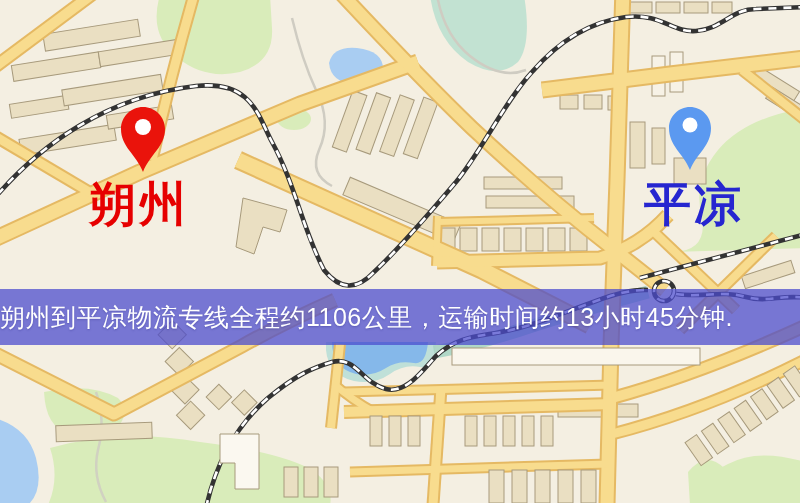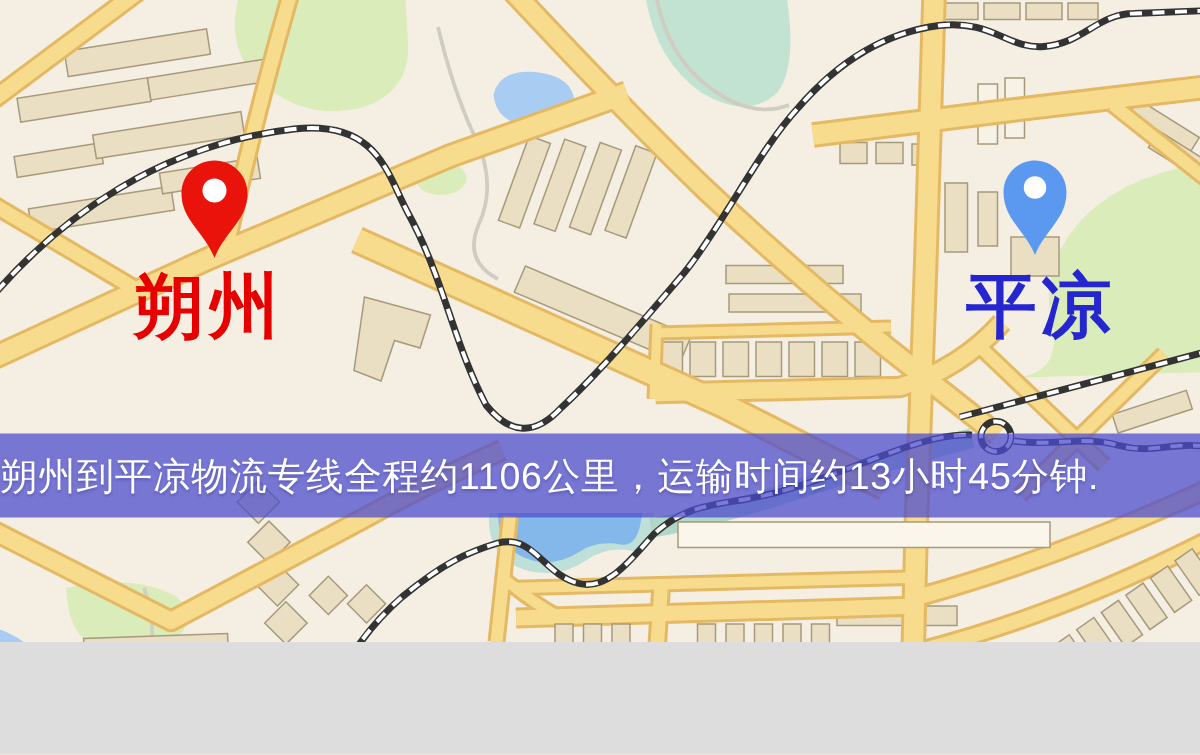--- a/index.html
+++ b/index.html
@@ -1,16 +1,16 @@
 <!DOCTYPE html>
 <html><head>
 <meta charset="utf-8">
 <style>
   html,body{margin:0;padding:0;background:#dddddd;}
-  .stage{position:relative;width:800px;height:428px;overflow:hidden;
+  .stage{position:relative;width:800px;height:503px;overflow:hidden;
          font-family:"Liberation Sans",sans-serif;background:#be185d;}
   .stage svg{position:absolute;left:0;top:0;}
   .banner{position:absolute;left:0;top:289px;width:800px;height:56px;
           background:rgba(75,75,205,0.74);display:flex;align-items:center;
           box-sizing:border-box;z-index:5;}
   .banner-text{color:#ffffff;font-size:25px;letter-spacing:0.5px;white-space:nowrap;
                font-family:"Liberation Sans",sans-serif;
                text-shadow:0 1px 2px rgba(40,40,130,0.35);}
   .city-label{font-family:"DejaVu Serif","Liberation Serif",serif;
               font-size:47px;font-weight:bold;letter-spacing:3px;}

